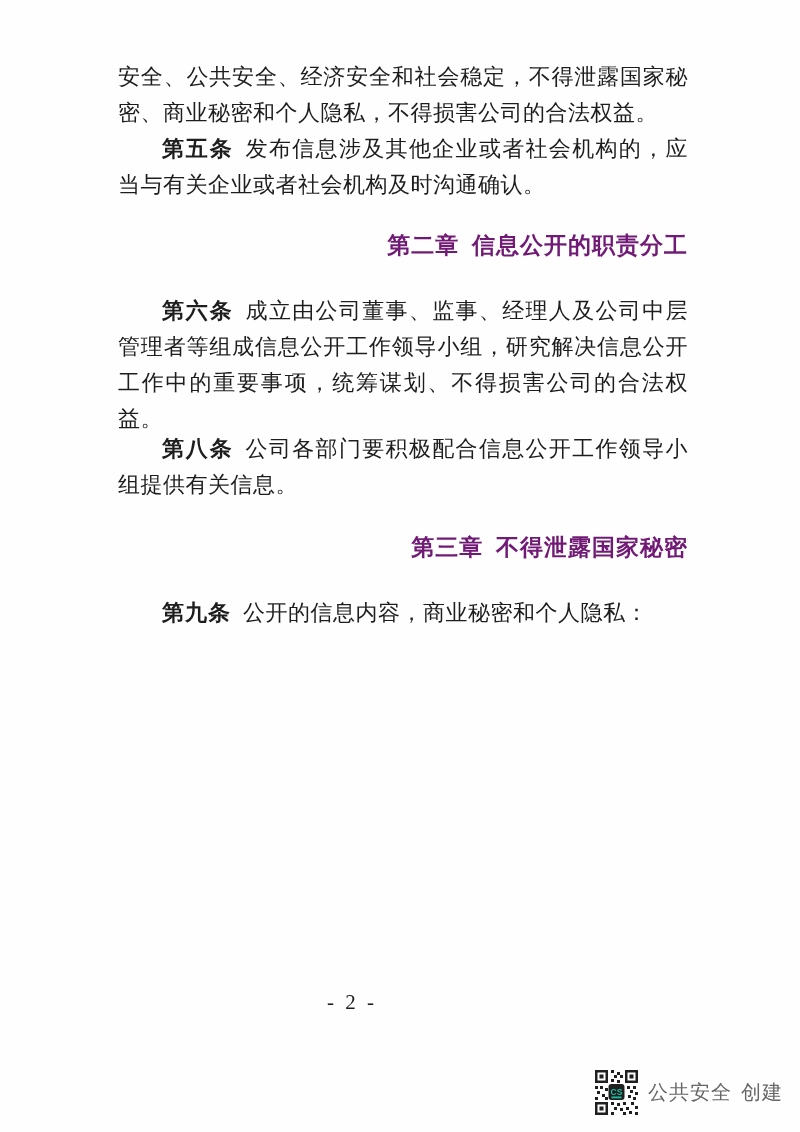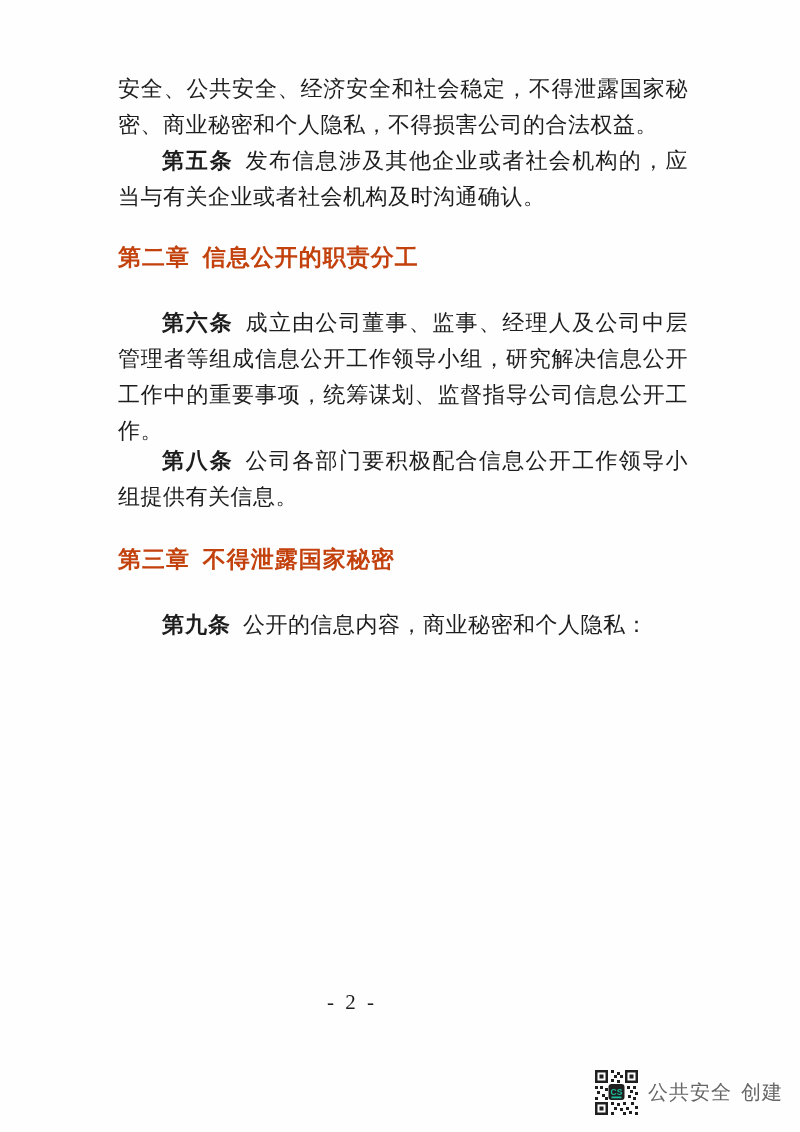--- a/index.html
+++ b/index.html
@@ -9,21 +9,21 @@
     font-family:"Liberation Serif","DejaVu Serif",serif;
     position:relative;
     overflow:hidden;
   }
   .page{
     position:absolute;inset:0;
     background:#fefefe;
   }
   .content{
     position:absolute;
-    left:118px;top:16px;
+    left:118px;top:4px;
     width:570px;
     padding-top:55px;
     color:#1d1d1d;
   }
   p.body-para{
     margin:0;
     font-size:22px;
     line-height:36px;
     text-align:justify;
     letter-spacing:0.5px;
@@ -35,23 +35,23 @@
     font-weight:bold;
     font-family:Liberation Sans, sans-serif;
     margin-right:0.55em;
     letter-spacing:1px;
   }
   h2.chapter{
     margin:24px 0 30px 0;
     font-size:23px;
     line-height:36px;
     font-weight:bold;
-    text-align:left;
+    text-align:right;
     font-family:"Liberation Sans","DejaVu Sans",sans-serif;
-    color:#c2410c;
+    color:#701a75;
     letter-spacing:1px;
   }
   h2.chapter .chapter-no{margin-right:0.55em;}
   h2.second{margin-top:26px;}
   .page-number{
     position:absolute;
     left:292px;top:990px;
     width:120px;
     text-align:center;
     font-size:21px;
@@ -86,21 +86,21 @@
 <div class="page">
 
   <div class="content">
 
     <p class="body-para"><span>安全、公共安全、经济安全和社会稳定，不得泄露国家秘密、商业秘密和个人隐私，不得损害公司的合法权益。</span></p>
 
     <p class="body-para indent"><span class="clause-label">第五条</span><span>发布信息涉及其他企业或者社会机构的，应当与有关企业或者社会机构及时沟通确认。</span></p>
 
     <h2 class="chapter"><span class="chapter-no">第二章</span><span>信息公开的职责分工</span></h2>
 
-    <p class="body-para indent"><span class="clause-label">第六条</span><span>成立由公司董事、监事、经理人及公司中层管理者等组成信息公开工作领导小组，研究解决信息公开工作中的重要事项，统筹谋划、监督指导公司信息公开工作。</span></p>
+    <p class="body-para indent"><span class="clause-label">第六条</span><span>成立由公司董事、监事、经理人及公司中层管理者等组成信息公开工作领导小组，研究解决信息公开工作中的重要事项，统筹谋划、不得损害公司的合法权益。</span></p>
 
 
 
     <p class="body-para indent pull-up"><span class="clause-label">第八条</span><span>公司各部门要积极配合信息公开工作领导小组提供有关信息。</span></p>
 
     <h2 class="chapter second"><span class="chapter-no">第三章</span><span>不得泄露国家秘密</span></h2>
 
     <p class="body-para indent"><span class="clause-label">第九条</span><span>公开的信息内容，商业秘密和个人隐私：</span></p>
 
   </div>

